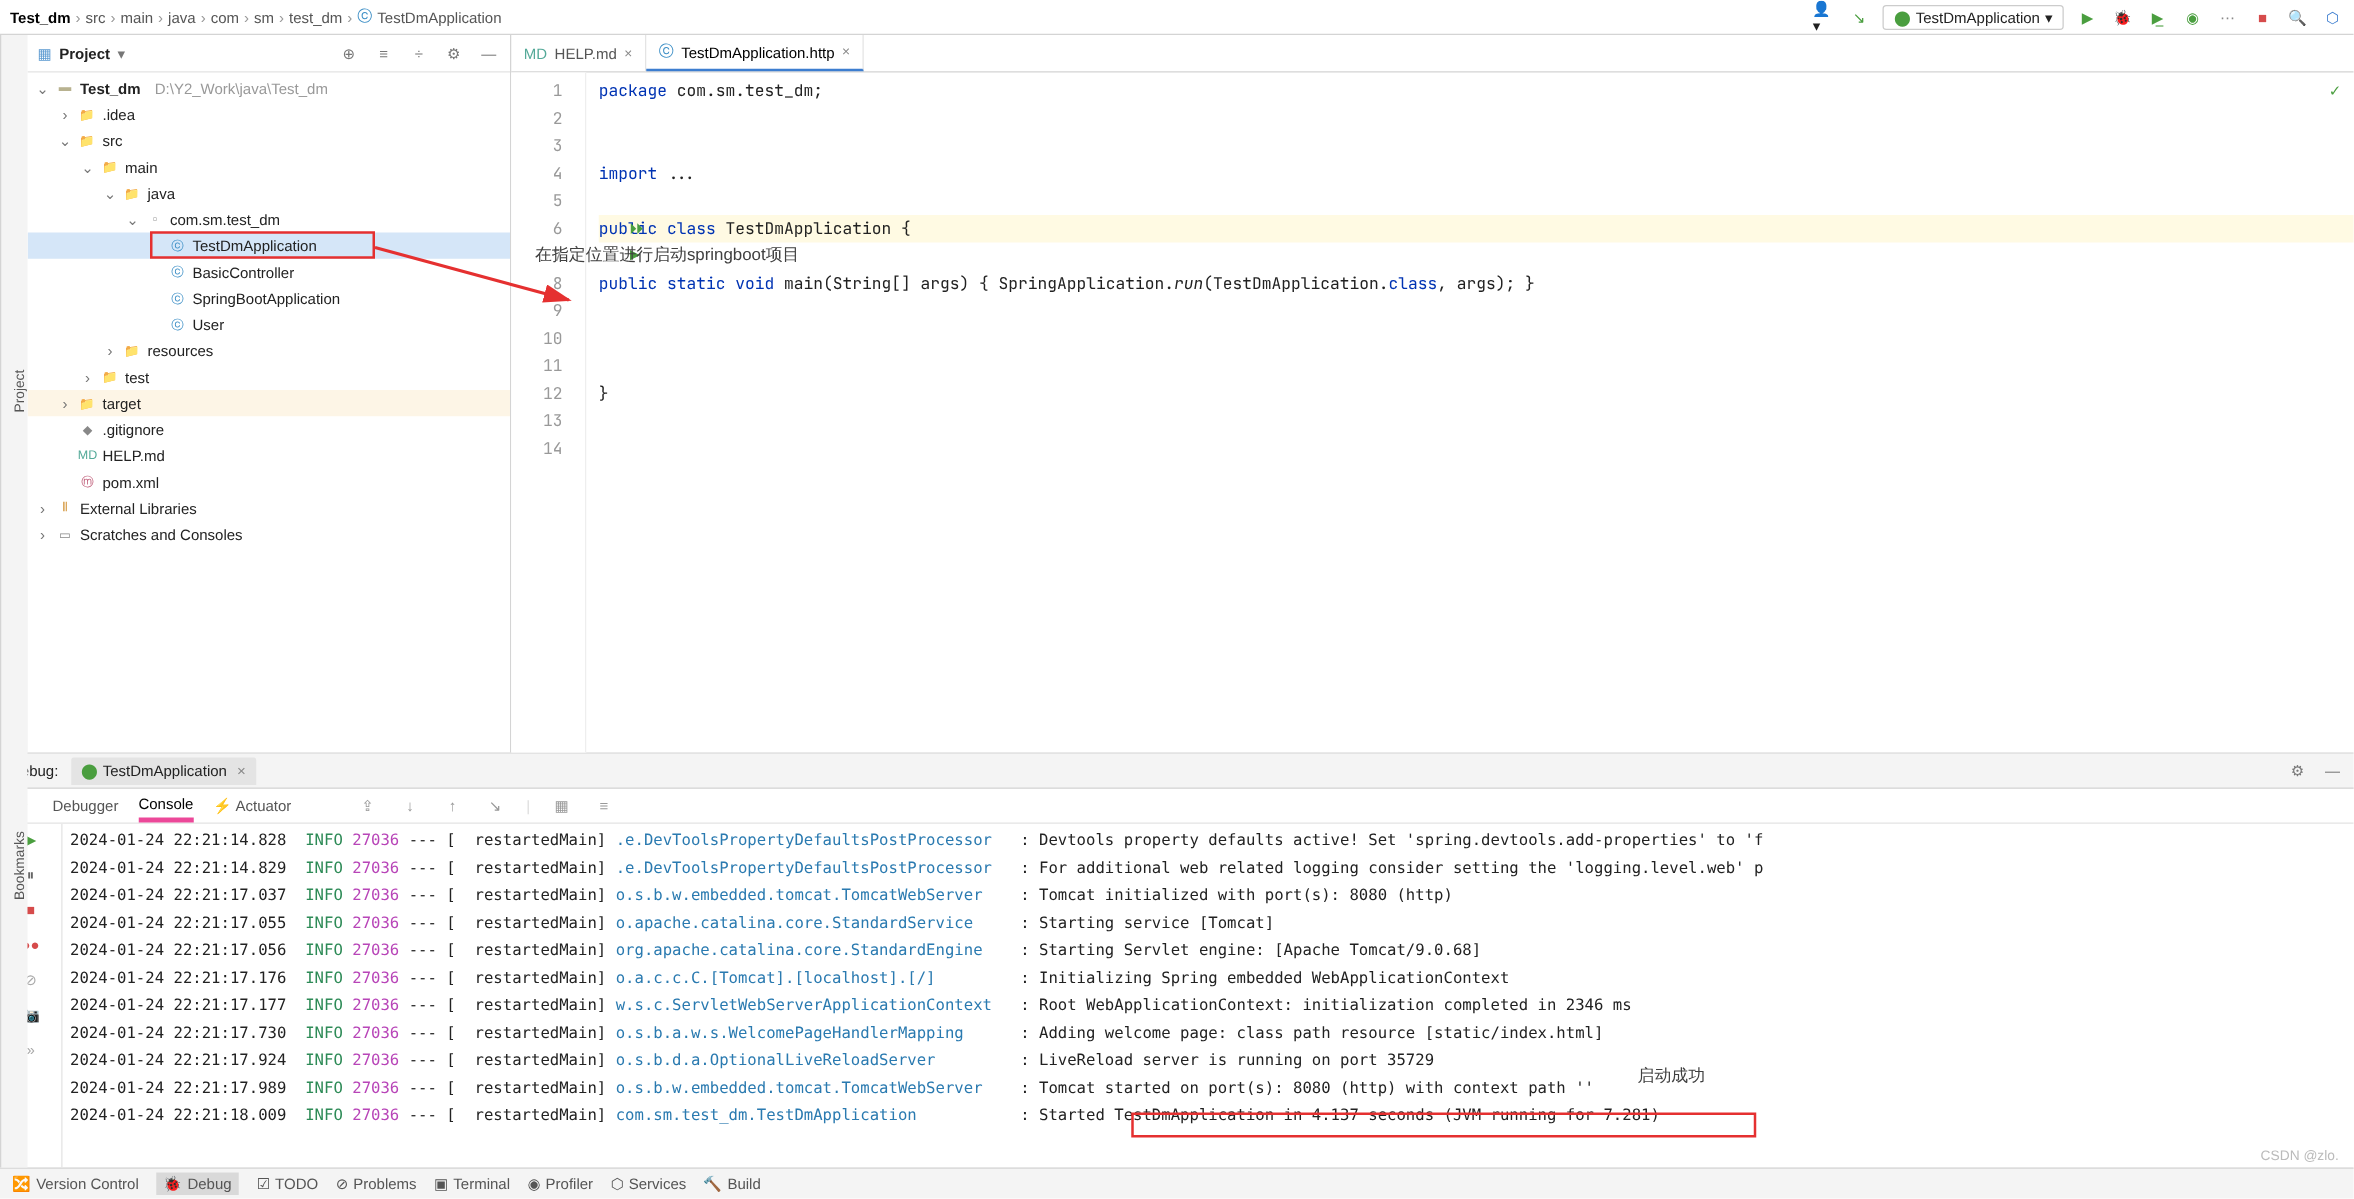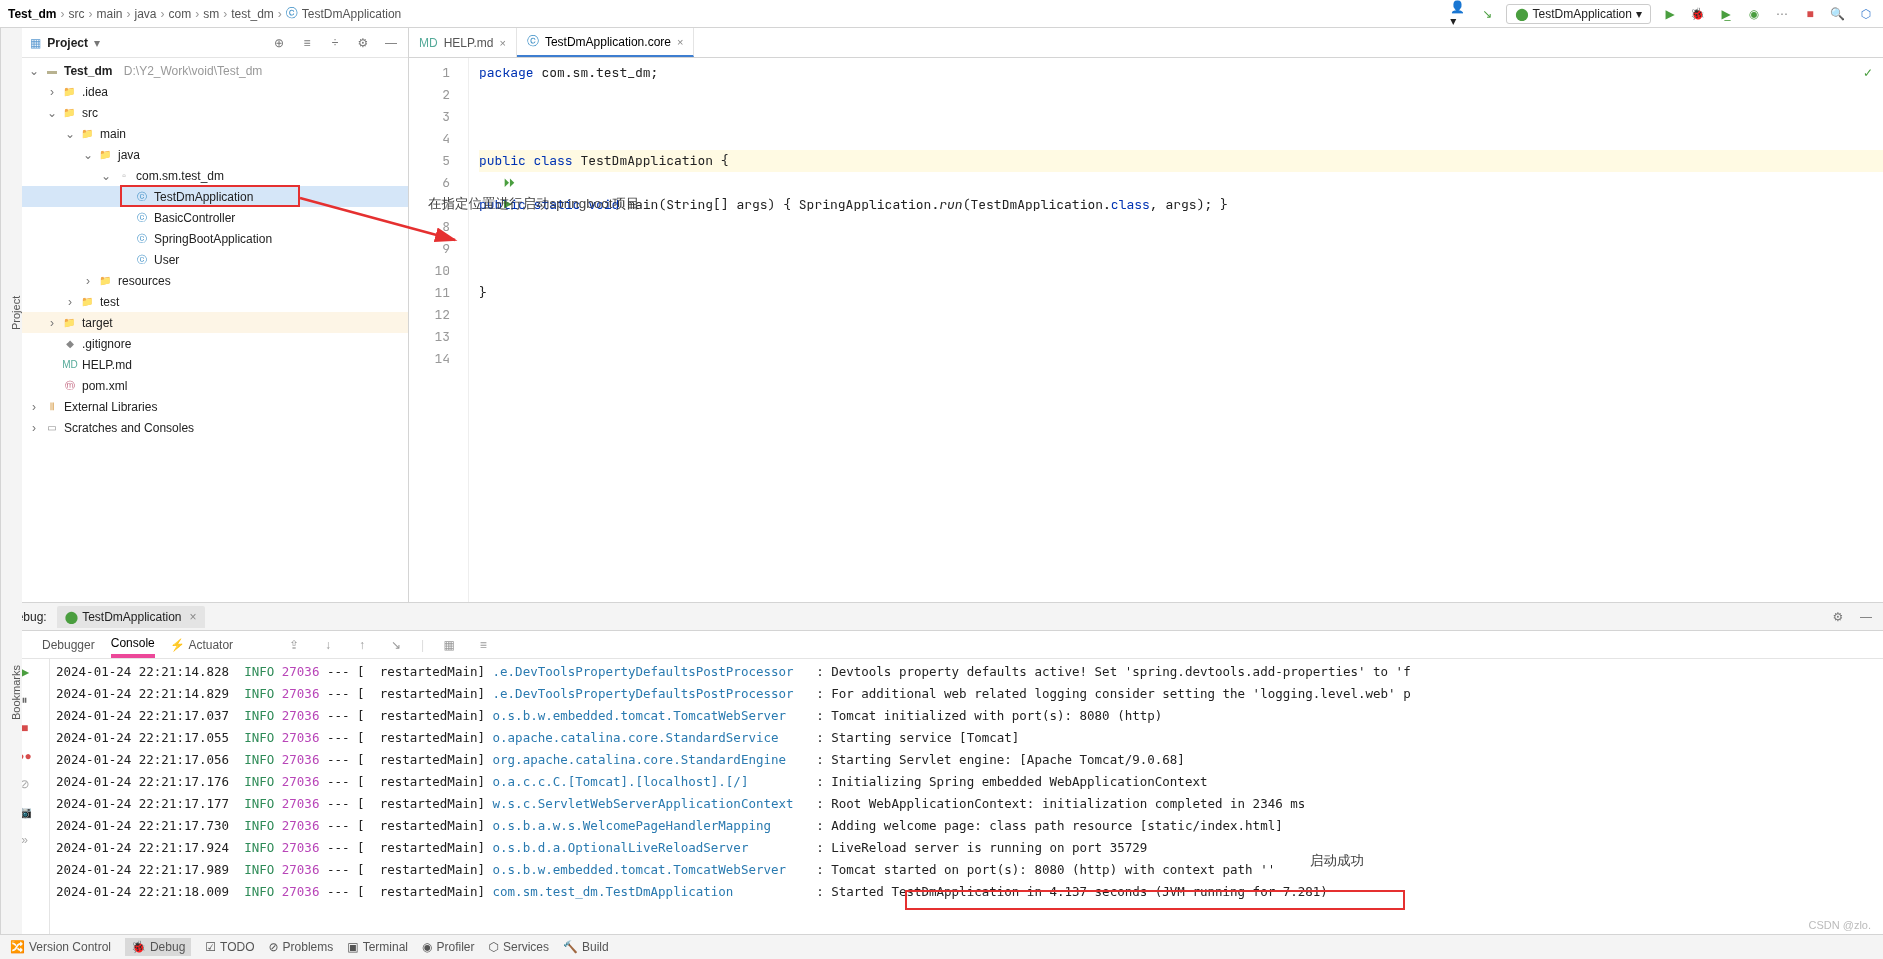--- a/index.html
+++ b/index.html
@@ -117,21 +117,21 @@
       </div>
       <div class="tools">
         <span class="icon-btn">⊕</span>
         <span class="icon-btn">≡</span>
         <span class="icon-btn">÷</span>
         <span class="icon-btn">⚙</span>
         <span class="icon-btn">—</span>
       </div>
     </div>
     <div class="tree">
-      <div class="tree-row" style="padding-left:6px"><span class="caret">⌄</span><span class="ficon folder-icon">▬</span><b>Test_dm</b>&nbsp;<span style="color:#999">D:\Y2_Work\void\Test_dm</span></div>
+      <div class="tree-row" style="padding-left:6px"><span class="caret">⌄</span><span class="ficon folder-icon">▬</span><b>Test_dm</b>&nbsp;<span style="color:#999">D:\Y2_Work\java\Test_dm</span></div>
       <div id="tree-rows">
           <div class="tree-row" style="padding-left: 24px;">
             <span class="caret">›</span>
             <span class="ficon" style="color:#b8a86e">📁</span>
             <span>.idea</span>
           </div>
           <div class="tree-row" style="padding-left: 24px;">
             <span class="caret">⌄</span>
             <span class="ficon" style="color:#b8a86e">📁</span>
             <span>src</span>
@@ -217,21 +217,21 @@
 
   <div class="editor-area">
     <div class="tabs">
       <div class="tab">
           <span style="color:#5a9">MD</span>
           <span>HELP.md</span>
           <span class="close">×</span>
         </div>
       <div class="tab active">
           <span style="color:#3d8fc6">ⓒ</span>
-          <span>TestDmApplication.core</span>
+          <span>TestDmApplication.http</span>
           <span class="close">×</span>
         </div>
     </div>
     <div class="code-area">
       <div class="gutter">
         <div>1</div>
           <div>2</div>
           <div>3</div>
         <div>4</div>
           <div>5</div>
@@ -242,20 +242,21 @@
         <div>10</div>
           <div>11</div>
           <div>12</div>
         <div>13</div>
           <div>14</div>
       </div>
       <div class="code">
         <div><span class="kw">package</span><span> com.sm.test_dm;</span></div>
         <div>&nbsp;</div>
           <div>&nbsp;</div>
+        <div><span class="kw">import</span><span> ...</span></div>
         <div>&nbsp;</div>
         <div class="hl-line"><span class="kw">public class</span><span> TestDmApplication </span><span>{</span></div>
         <div>&nbsp;</div>
         <div><span>    </span><span class="kw">public static void</span><span> main</span><span>(String[] args) { SpringApplication.</span><span class="fn-italic">run</span><span>(TestDmApplication.</span><span class="kw">class</span><span>, args); }</span></div>
         <div>&nbsp;</div>
           <div>&nbsp;</div>
           <div>&nbsp;</div>
         <div>}</div>
         <div>&nbsp;</div>
         <span class="gutter-ext green" style="top:114px">🞂🞂</span>

